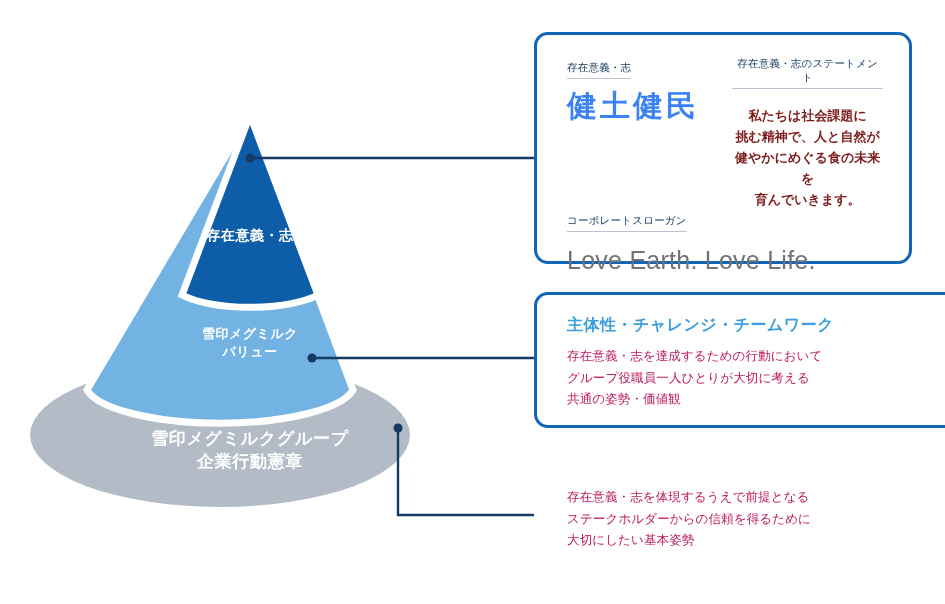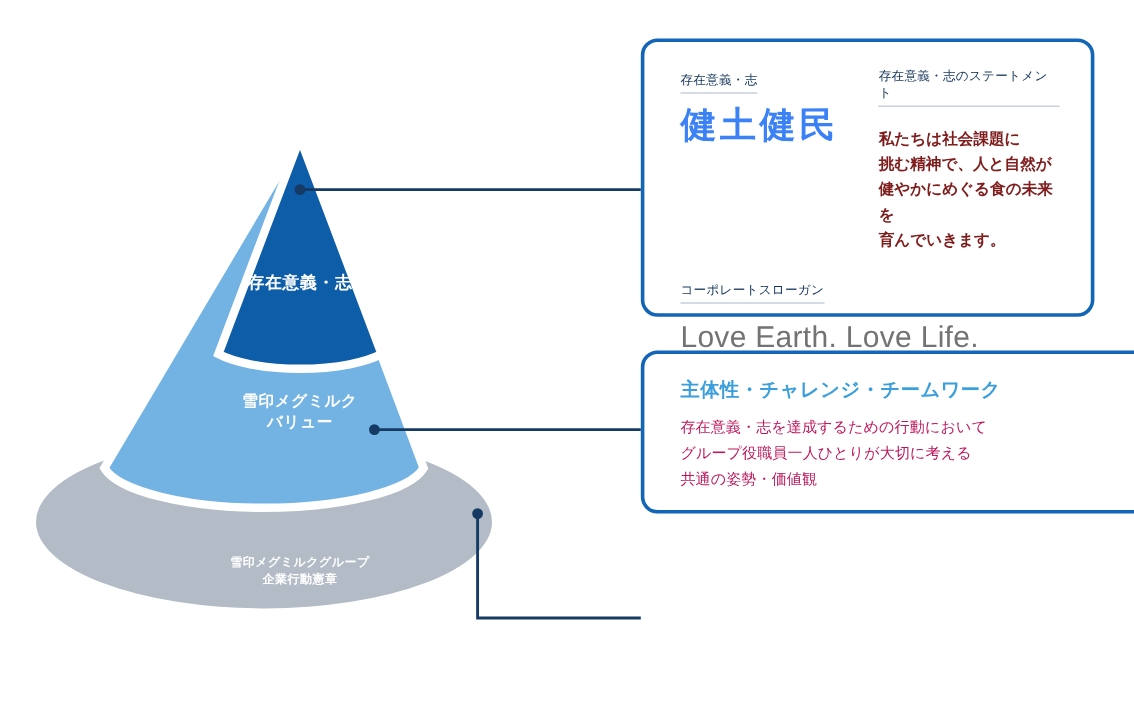--- a/index.html
+++ b/index.html
@@ -21,21 +21,21 @@
     color:#ffffff;
     text-align:center;
     font-weight:700;
     letter-spacing:.04em;
     line-height:1.35;
     white-space:pre-line;
     pointer-events:none;
   }
   .lbl-top{left:140px;top:131px;width:160px;font-size:14px;}
   .lbl-mid{left:130px;top:230px;width:180px;font-size:13px;}
-  .lbl-base{left:95px;top:333px;width:250px;font-size:10px;margin-top:35px;}
+  .lbl-base{left:95px;top:333px;width:250px;font-size:17px;}
 
   
   .connectors{position:absolute;left:0;top:0;width:945px;height:604px;pointer-events:none;}
 
   
   .card{
     position:absolute;
     background:#ffffff;
     border-radius:14px;
     box-sizing:border-box;
@@ -56,38 +56,38 @@
     color:#15355c;
     letter-spacing:.02em;
     border-bottom:1px solid #b9c4d2;
     display:inline-block;
     padding-bottom:3px;
     margin:0 0 10px 0;
     font-weight:400;
   }
   .purpose-cols{display:flex;gap:22px;}
   .purpose-left{width:152px;}
-  .purpose-right{width:160px;padding-top:0px;}
+  .purpose-right{width:160px;padding-top:0px;text-align:center;}
   .purpose-title{
     font-size:30px;
     font-weight:700;
     color:#3b82f6;
     letter-spacing:.10em;
     line-height:1.1;
     margin:0;
   }
   .purpose-statement{
     font-size:13px;
     font-weight:700;
     color:#7f1d1d;
     line-height:1.62;
     margin:6px 0 0 0;
     white-space:pre-line;
   }
-  .slogan-block{margin-top:22px;}
+  .slogan-block{}
   .slogan{
     font-size:25px;
     font-weight:400;
     color:#737373;
     letter-spacing:.01em;
     margin:4px 0 0 0;
   }
 
   .value-title{
     font-size:16px;
@@ -159,14 +159,19 @@
     </div>
   </div>
 
   <div class="card card-outline" id="card-value">
     <p class="value-title">主体性・チャレンジ・チームワーク</p>
     <p class="body-text">存在意義・志を達成するための行動において
 グループ役職員一人ひとりが大切に考える
 共通の姿勢・価値観</p>
   </div>
 
+  <div class="card card-plain" id="card-charter">
+    <p class="body-text">存在意義・志を体現するうえで前提となる
+ステークホルダーからの信頼を得るために
+大切にしたい基本姿勢</p>
+  </div>
 
 </div>
 
 </body></html>

